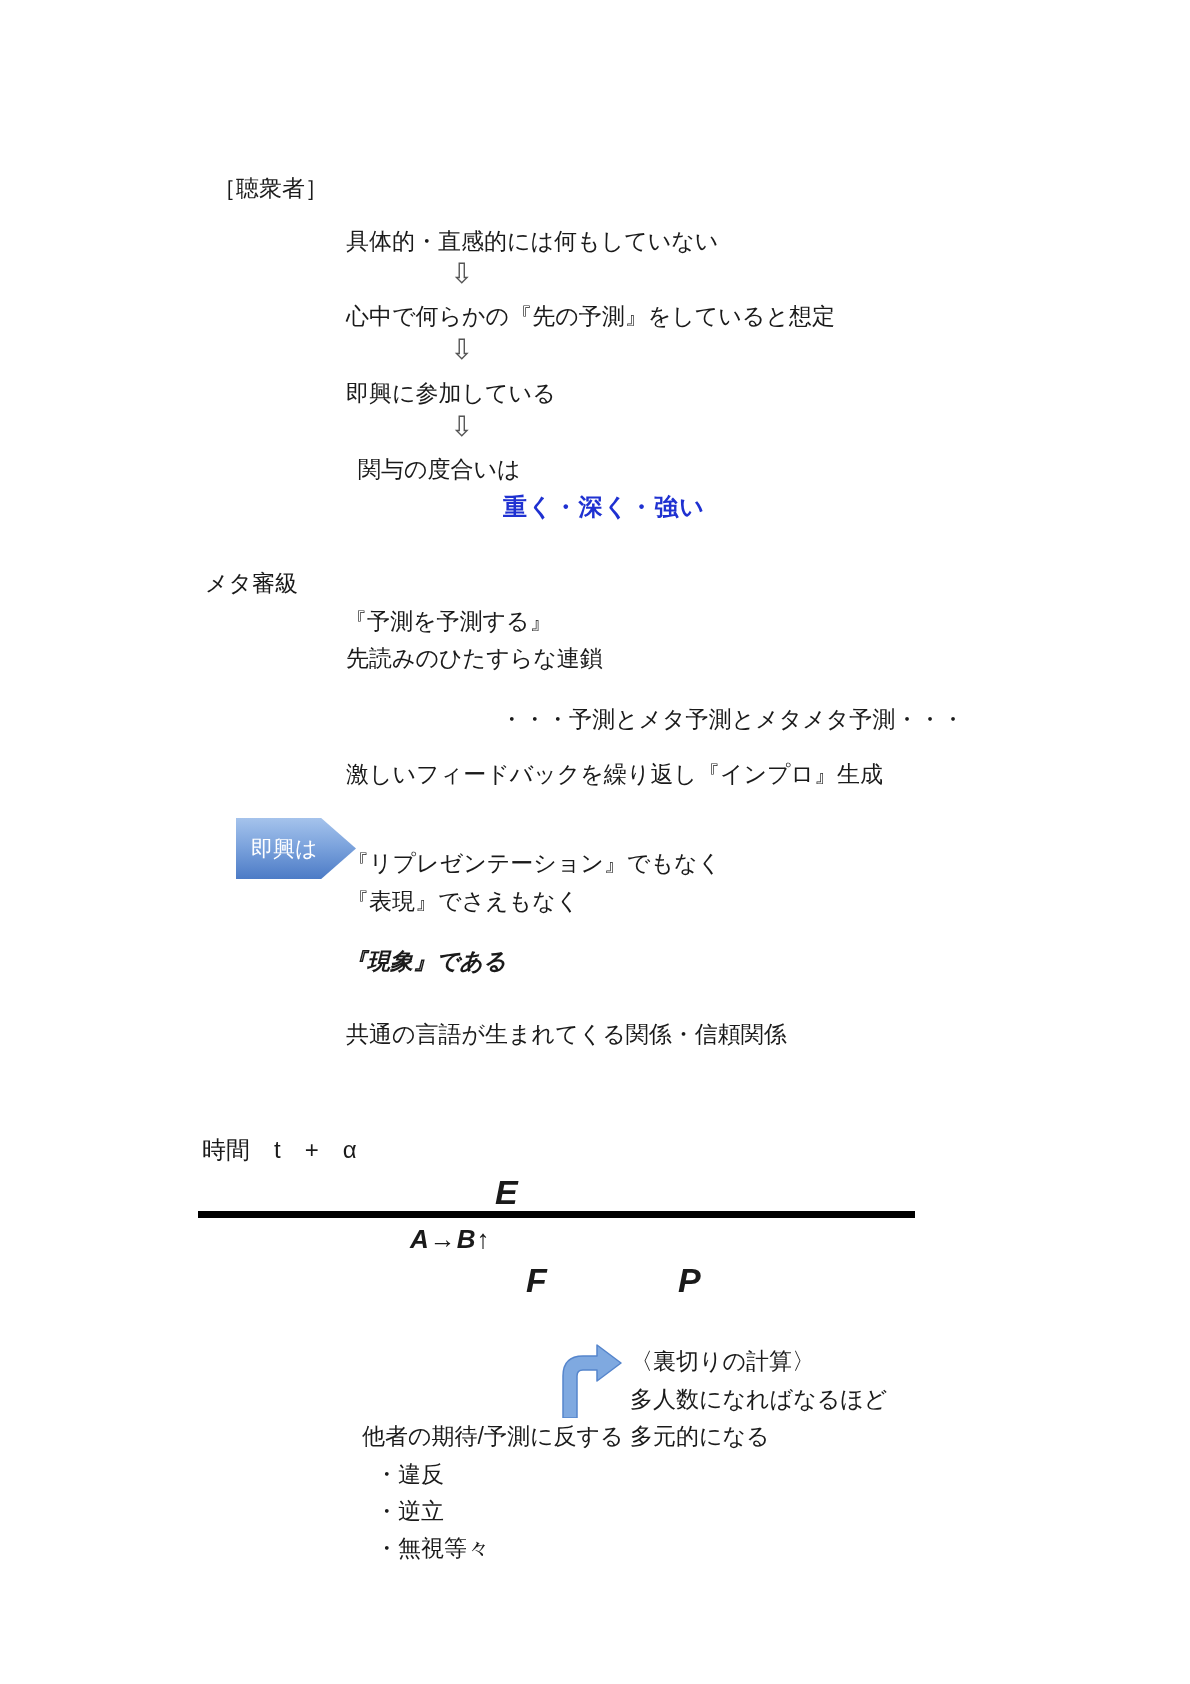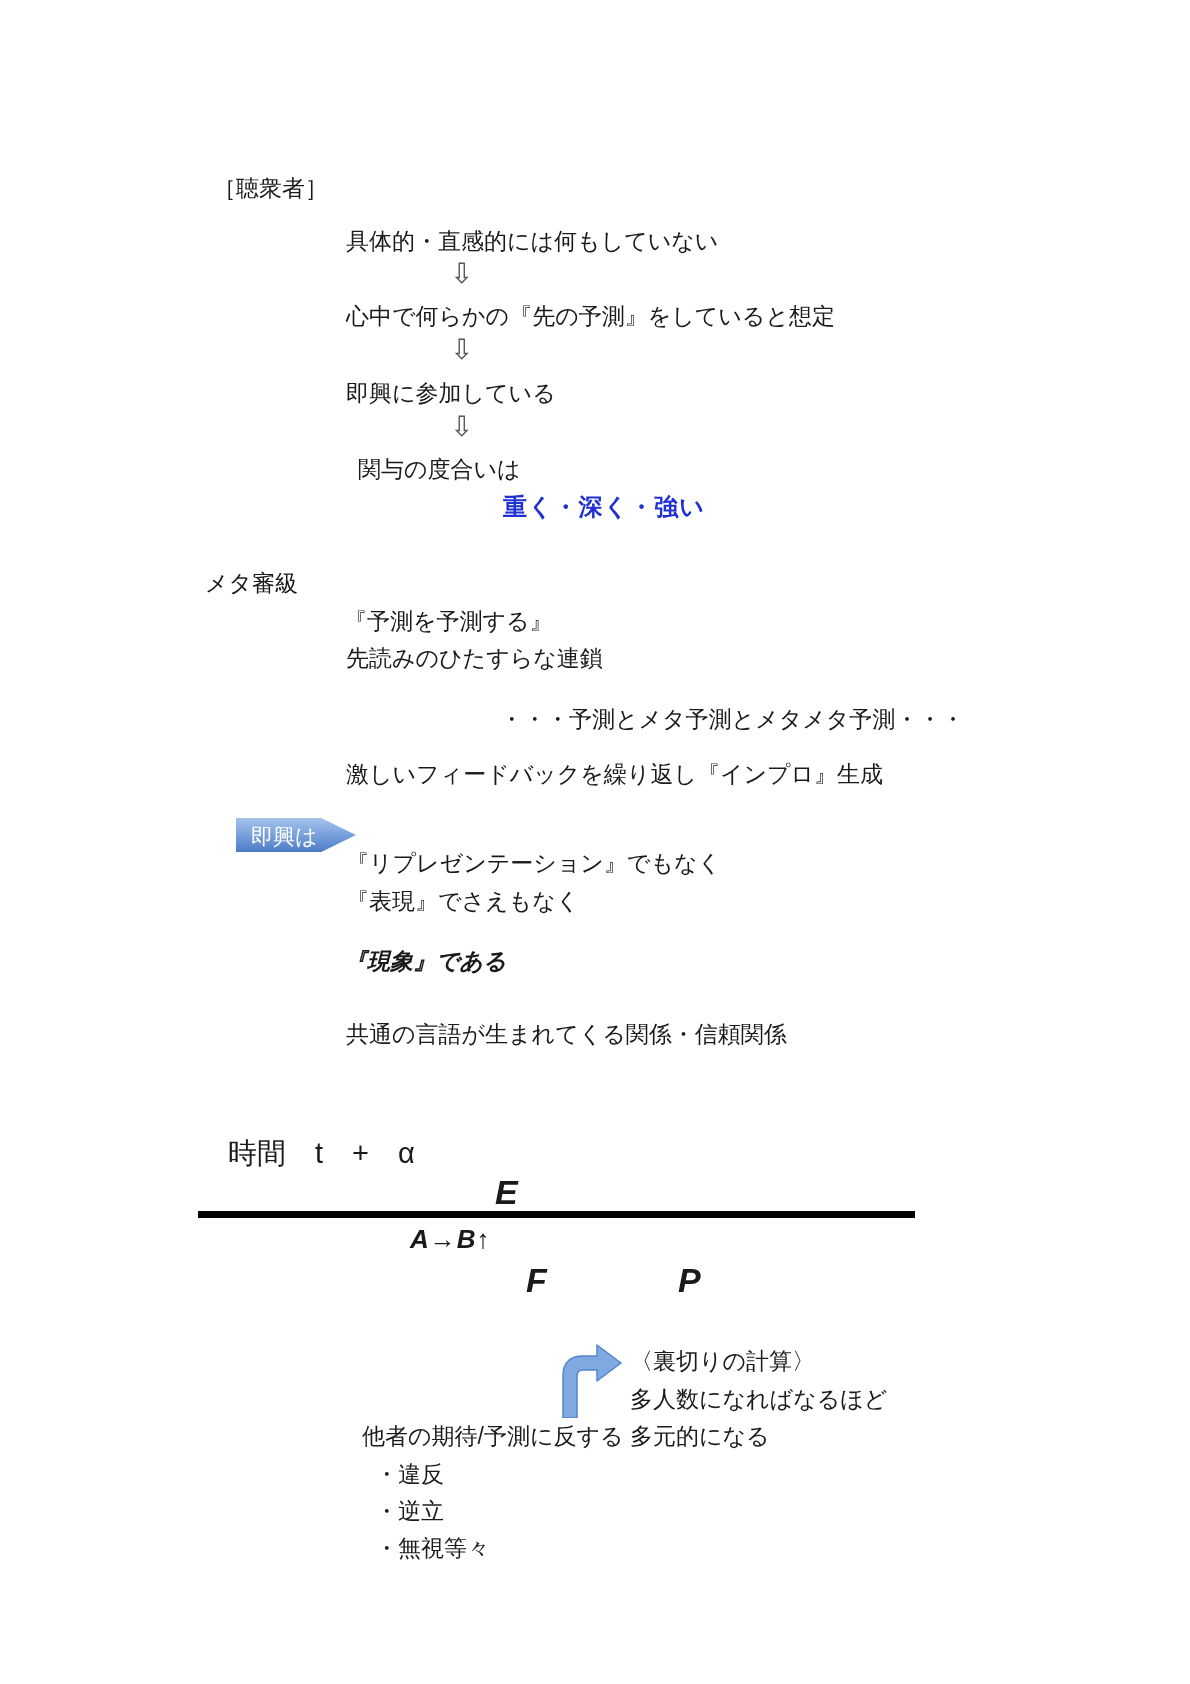--- a/index.html
+++ b/index.html
@@ -28,24 +28,24 @@
     line-height:1;
   }
   .mathit{font-style:italic;font-weight:bold;font-size:34px;letter-spacing:1px;}
   .rule{
     position:absolute;
     background:#000;
   }
   .badge{
     position:absolute;
     left:236px;top:818px;
-    width:120px;height:34px;
+    width:120px;height:61px;
     background:linear-gradient(180deg,#a5c3ec 0%,#7da4dd 45%,#4c7bc6 100%);
     clip-path:polygon(0 0,71% 0,100% 50%,71% 100%,0 100%);
-    display:flex;align-items:flex-end;
+    display:flex;align-items:center;
   }
   .badge span{
     color:#ffffff;
     font-size:22px;
     padding-left:15px;
   }
   .bentArrowBox{position:absolute;left:551px;top:1344px;width:72px;height:74px;}
 </style>
 </head>
 <body>
@@ -71,21 +71,21 @@
   <div class="t" style="left:346px;top:761px;">激しいフィードバックを繰り返し『インプロ』生成</div>
 
   <div class="badge">
     <span>即興は</span>
   </div>
   <div class="t" style="left:346px;top:850px;">『リプレゼンテーション』でもなく</div>
   <div class="t" style="left:346px;top:888px;">『表現』でさえもなく</div>
   <div class="t b" style="left:344px;top:948px;">『現象』である</div>
   <div class="t" style="left:346px;top:1021px;">共通の言語が生まれてくる関係・信頼関係</div>
 
-  <div class="t" style="left:202px;top:1136px;font-size:29px;margin-left:26px;">時間　t　+　α</div>
+  <div class="t" style="left:202px;top:1136px;font-size:24px;">時間　t　+　α</div>
   <div class="t mathit" style="left:495px;top:1172px;">E</div>
   <div class="rule" style="left:198px;top:1211px;width:717px;height:7px;"></div>
   <div class="t mathit" style="left:410px;top:1224px;font-size:26px;">A→B↑</div>
   <div class="t mathit" style="left:526px;top:1260px;">F</div>
   <div class="t mathit" style="left:678px;top:1260px;">P</div>
 
   <div class="bentArrowBox">
     <svg width="72" height="74" viewBox="0 0 72 74" xmlns="http://www.w3.org/2000/svg">
       <path d="M12,74 L12,32 Q12,12 32,12 L46,12 L46,1 L70,19 L46,37 L46,26 L32,26 Q26,26 26,32 L26,74 Z" fill="#7fa9e0" stroke="#5585cc" stroke-width="1.5" stroke-linejoin="round"></path>
     </svg>

